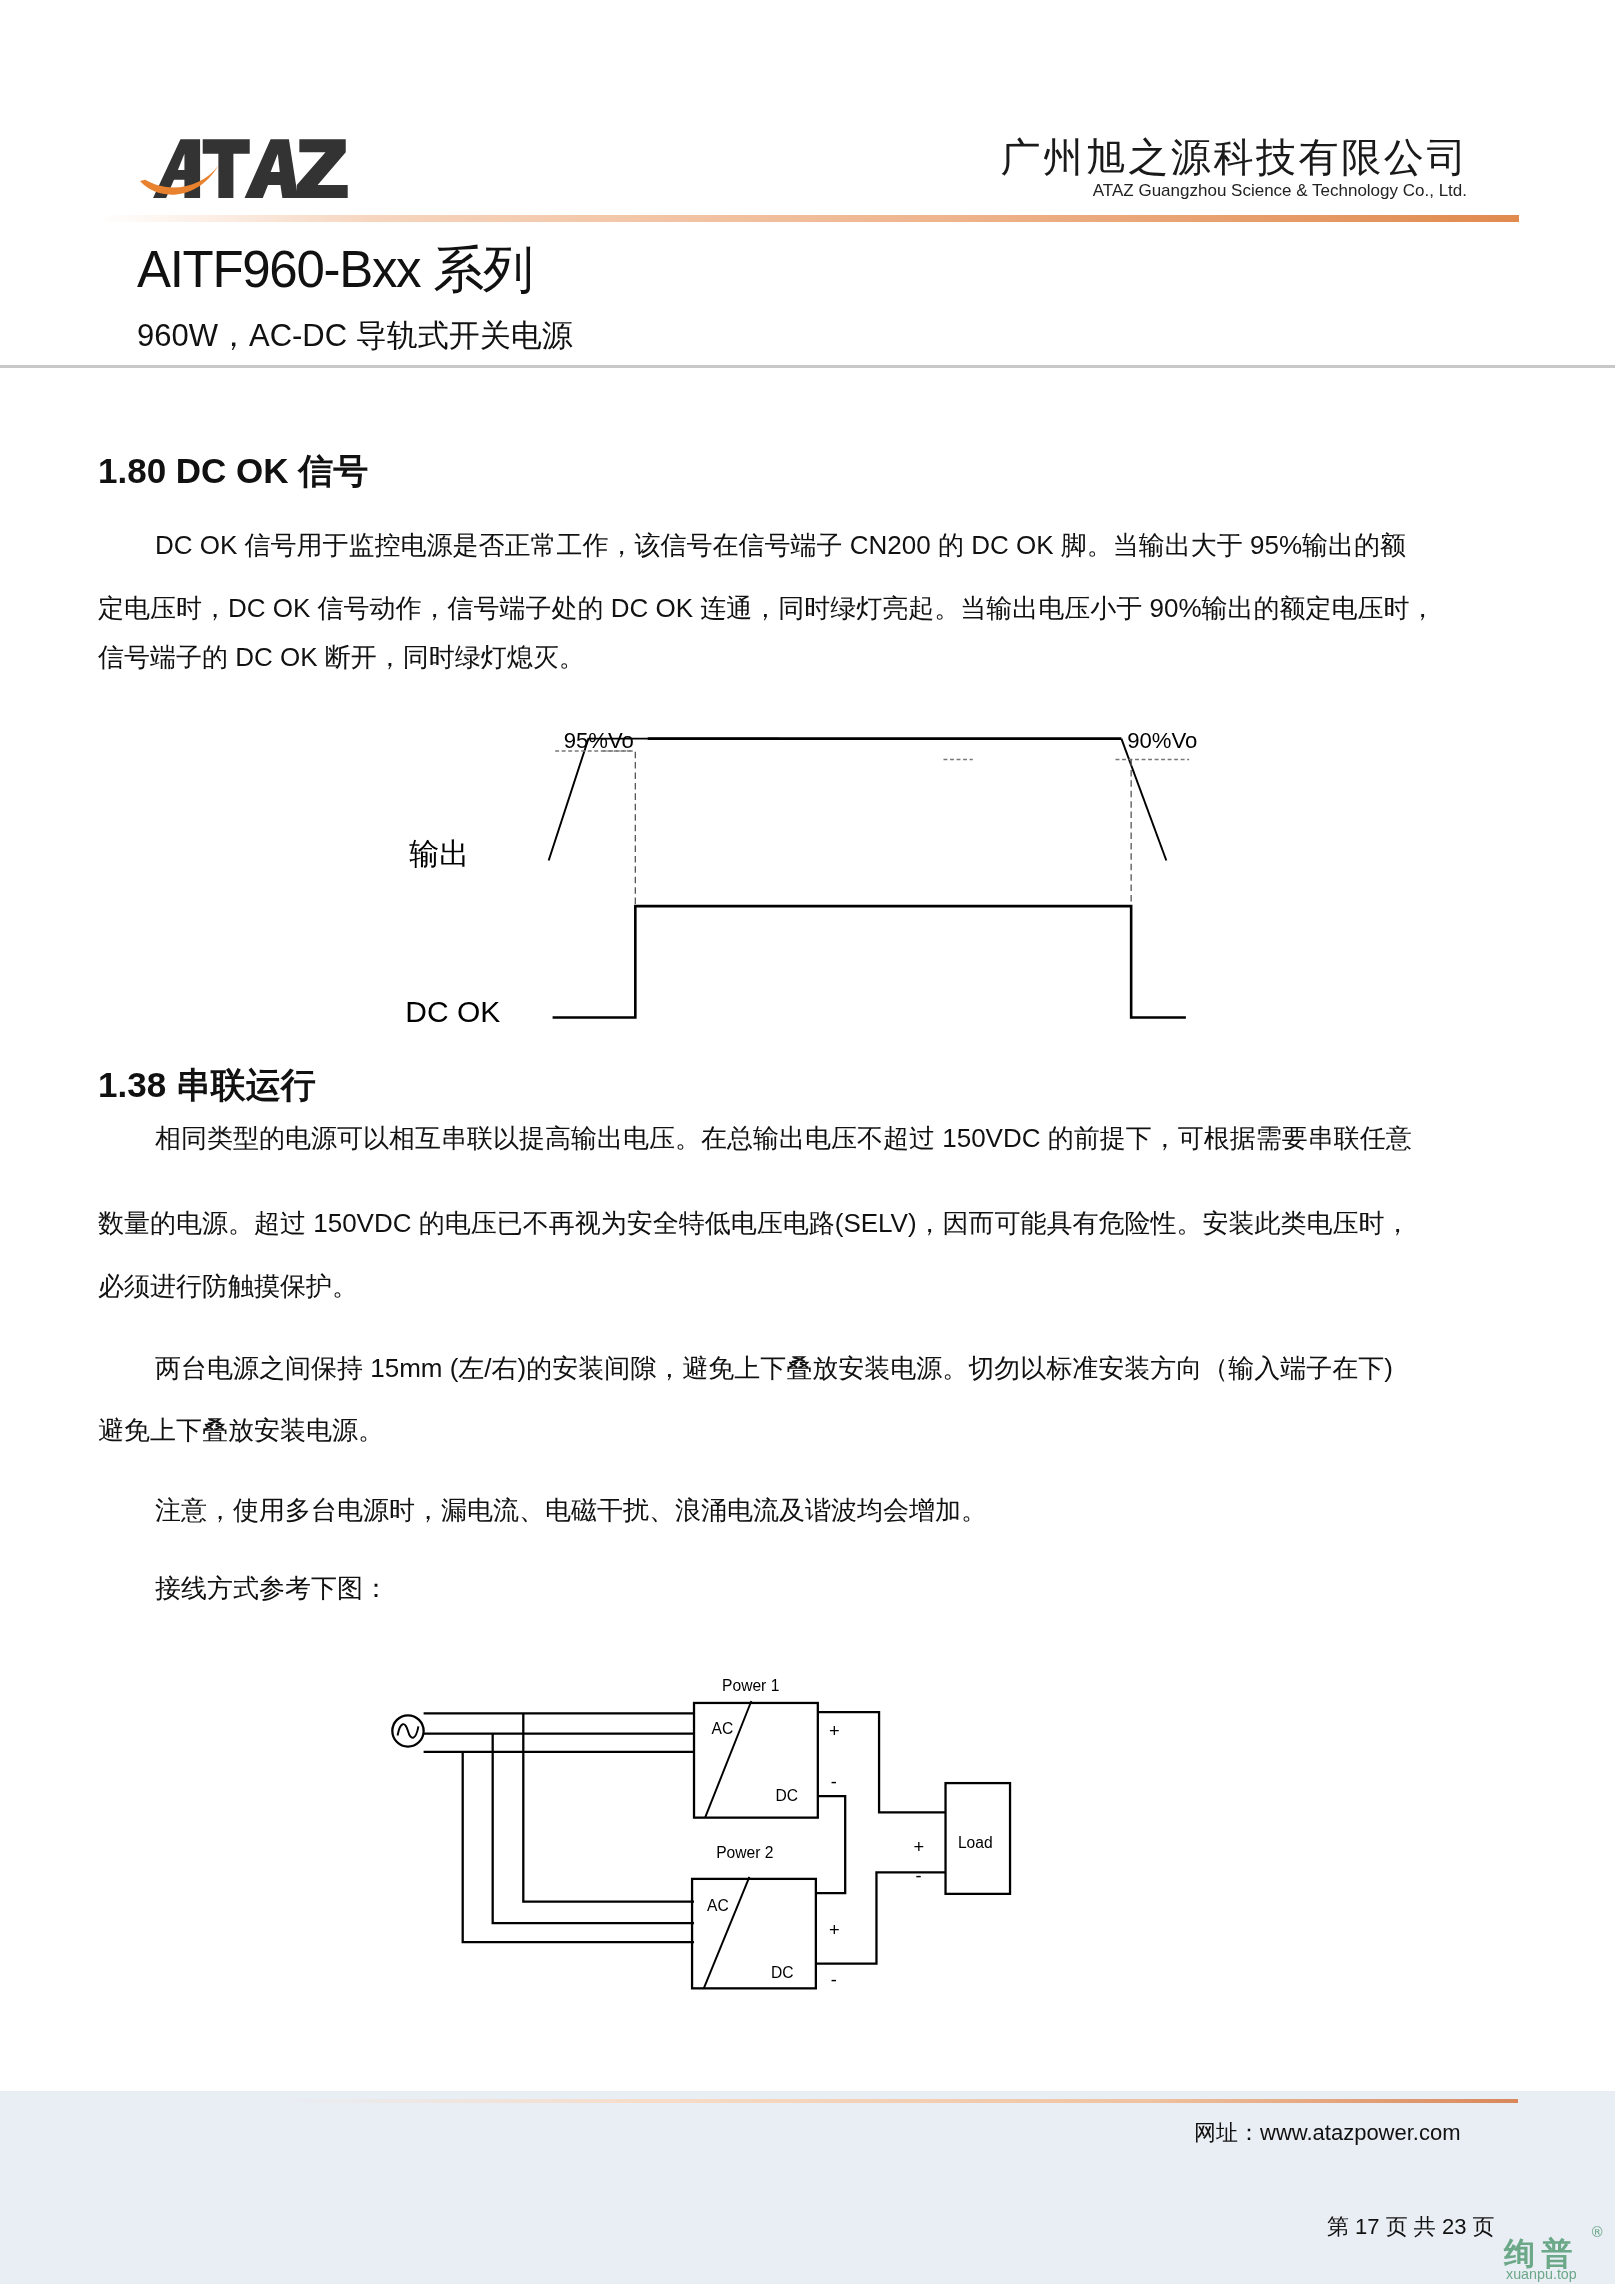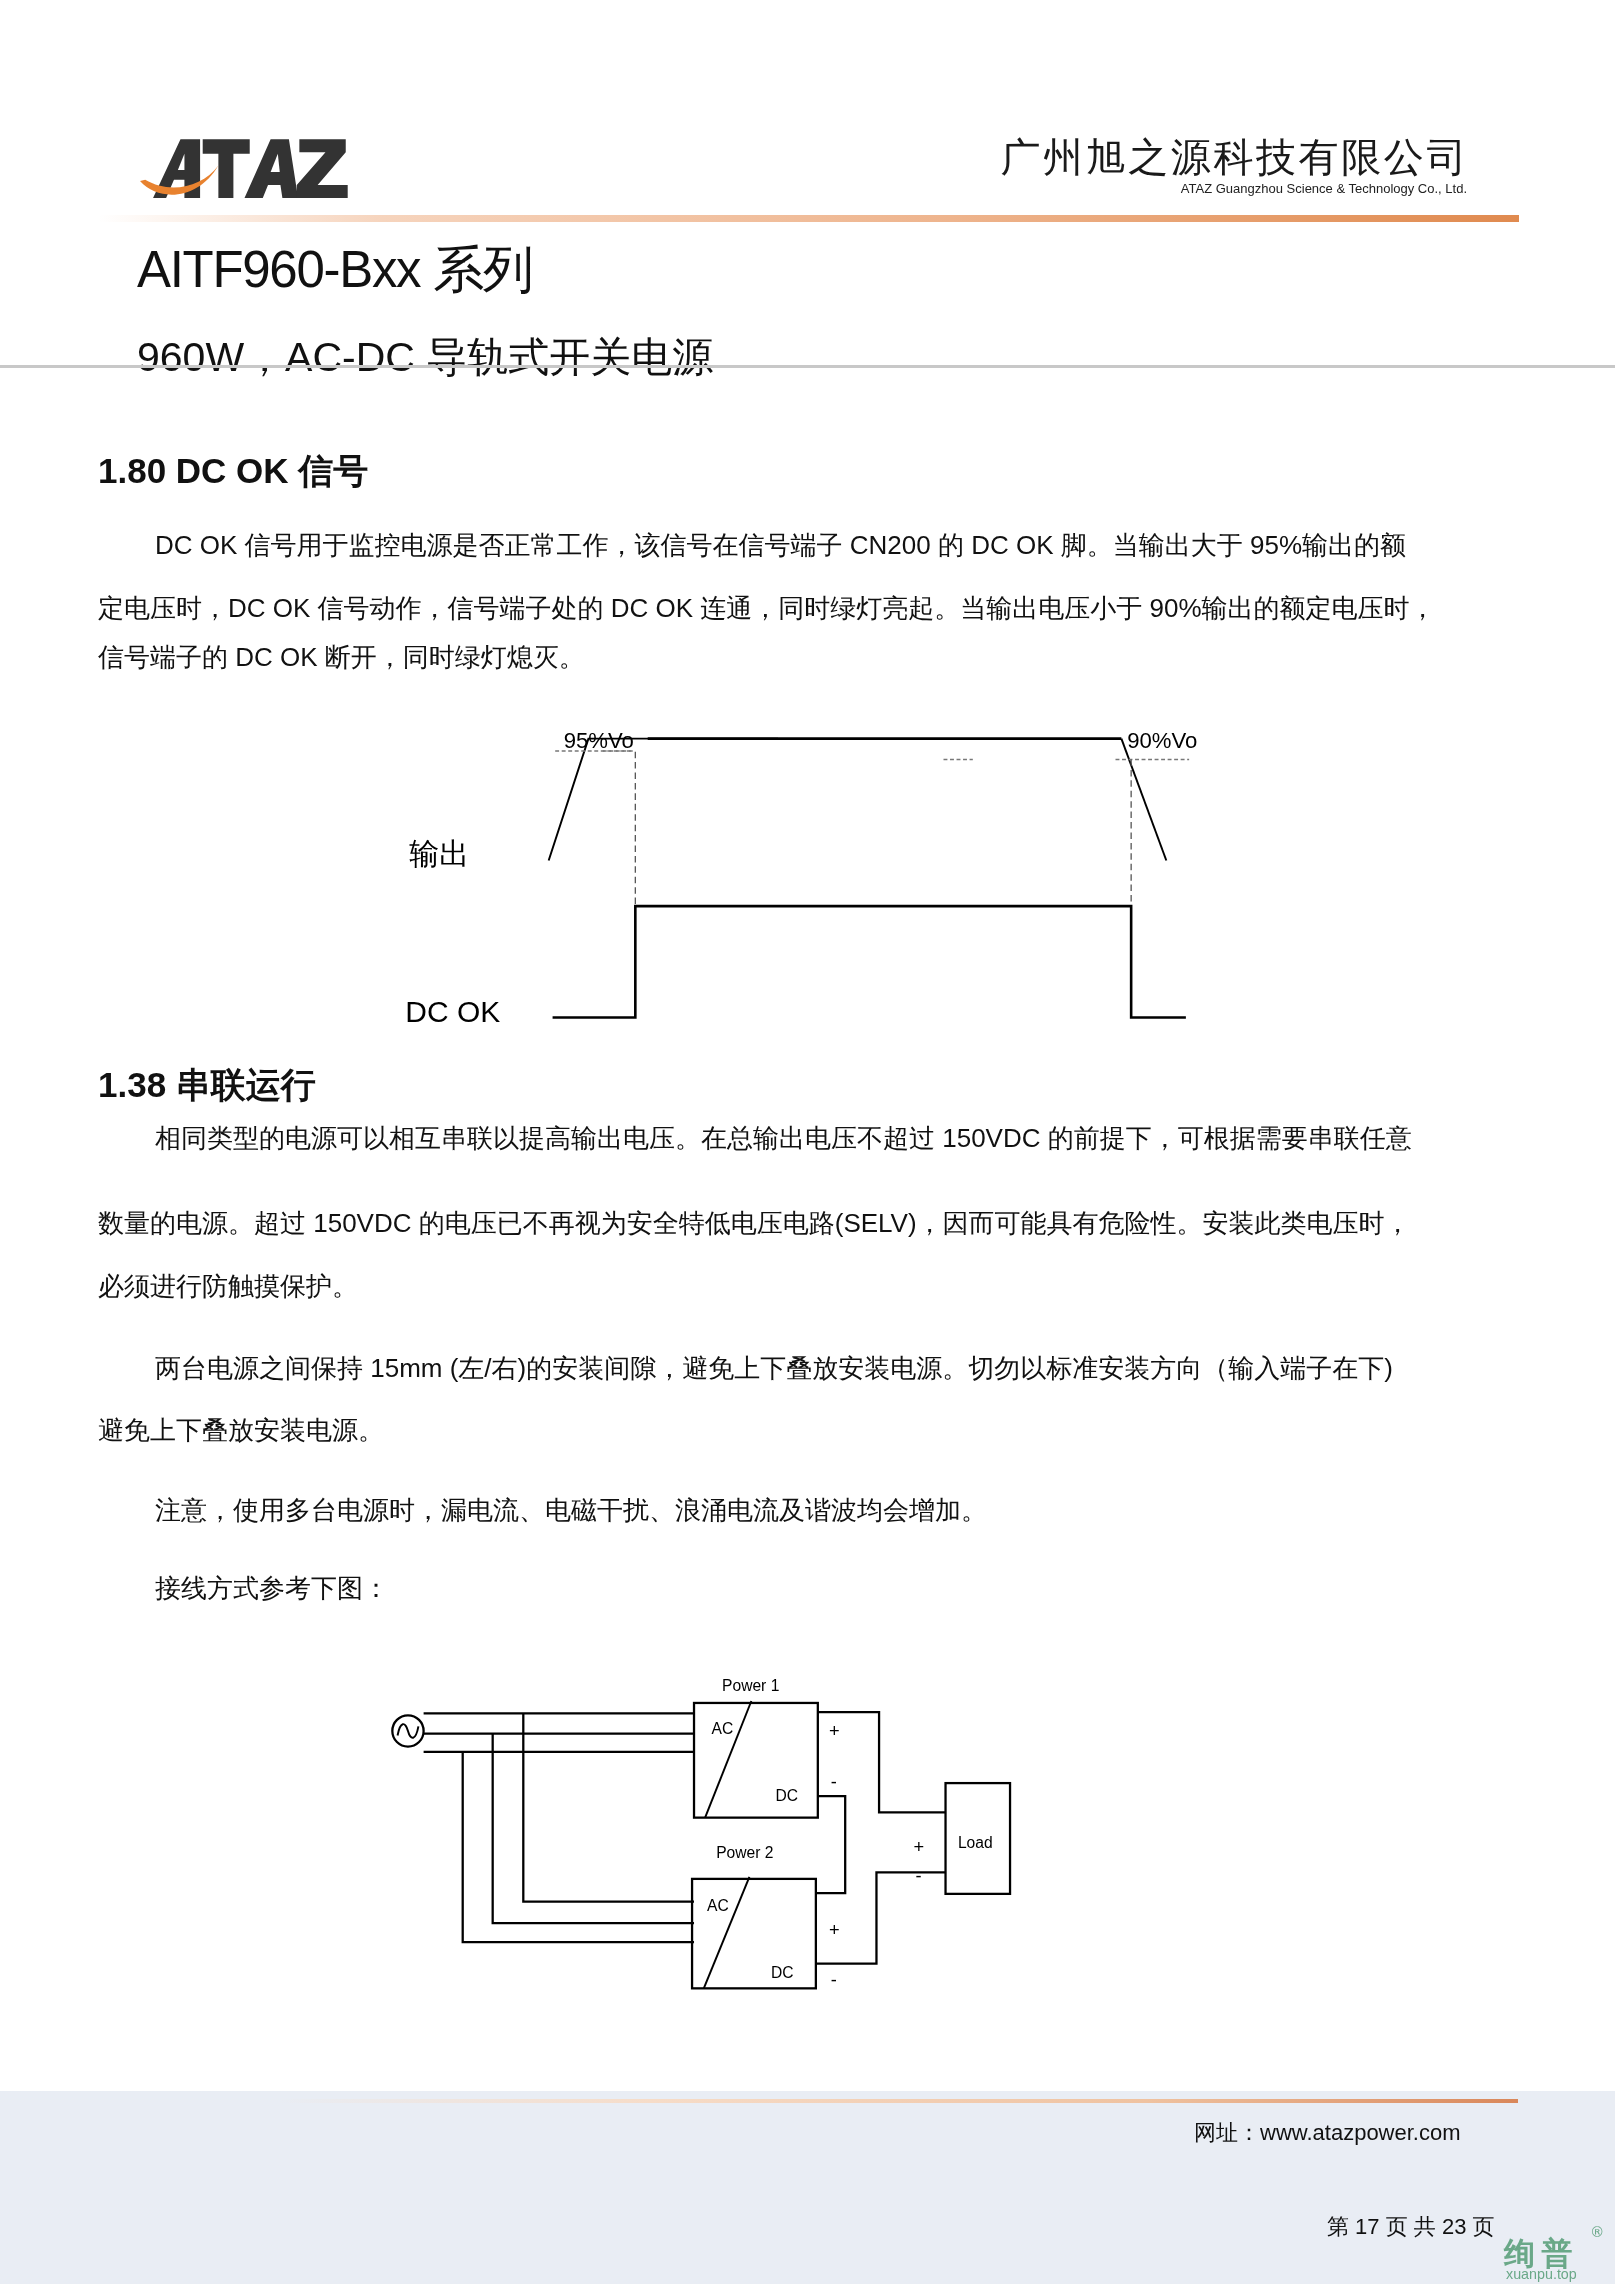--- a/index.html
+++ b/index.html
@@ -4,25 +4,25 @@
 <style>
   html, body { margin: 0; padding: 0; }
   body {
     width: 1616px; height: 2284px; position: relative; overflow: hidden;
     background: #ffffff; color: #111;
     font-family: "DejaVu Sans", "Liberation Sans", sans-serif;
   }
   .abs { position: absolute; }
   .logo { left: 140px; top: 134px; width: 209px; height: 72px; }
   .company-cn { right: 147px; top: 130px; font-size: 40px; letter-spacing: 2.6px; color: #1a1a1a; white-space: nowrap; }
-  .company-en { right: 149px; top: 181px; font-size: 13px; color: #222; white-space: nowrap; font-family: "Liberation Sans", sans-serif; }
+  .company-en { right: 149px; top: 181px; font-size: 17px; color: #222; white-space: nowrap; font-family: "Liberation Sans", sans-serif; }
   .orange-rule { left: 98px; top: 215px; width: 1421px; height: 6.5px;
     background: linear-gradient(to right, rgba(245,200,170,0) 0%, #f6d4bd 20%, #eeb48d 60%, #e08a4f 100%); }
   .doc-title { left: 137px; top: 236px; font-size: 51px; letter-spacing: -1.3px; font-family: "Liberation Sans", sans-serif; white-space: nowrap; text-align: right; }
-  .doc-subtitle { left: 137px; top: 315px; font-size: 41px; white-space: nowrap; font-family: "Liberation Sans", sans-serif; margin-top: 15px; }
+  .doc-subtitle { left: 137px; top: 315px; font-size: 31px; white-space: nowrap; font-family: "Liberation Sans", sans-serif; }
   .gray-rule { left: 0; top: 365px; width: 1616px; height: 3.3px; background: #c8c8c8; }
   .h2 { left: 98px; font-size: 35px; font-weight: bold; white-space: nowrap; font-family: "Liberation Sans", sans-serif; }
   .para-line { font-size: 26px; white-space: nowrap; font-family: "Liberation Sans", sans-serif; color: #111; }
   .footer-bg { left: 0; top: 2091px; width: 1616px; height: 193px; background: #e9edf4; }
   .footer-rule { left: 280px; top: 2099px; width: 1238px; height: 3.9px;
     background: linear-gradient(to right, rgba(240,200,170,0) 0%, #f6dcc8 30%, #efc2a0 70%, #d9875a 100%); }
   .footer-url { left: 1194px; top: 2118px; font-size: 22px; white-space: nowrap; font-family: "Liberation Sans", sans-serif; }
   .footer-page { left: 1327px; top: 2212px; font-size: 22px; white-space: nowrap; font-family: "Liberation Sans", sans-serif; }
   .wm-cn { left: 1504px; top: 2233px; font-size: 31px; font-weight: bold; color: #6aa888; letter-spacing: 6.5px; white-space: nowrap; }
   .wm-reg { left: 1590px; top: 2224px; font-size: 14.3px; color: #6aa888; }

